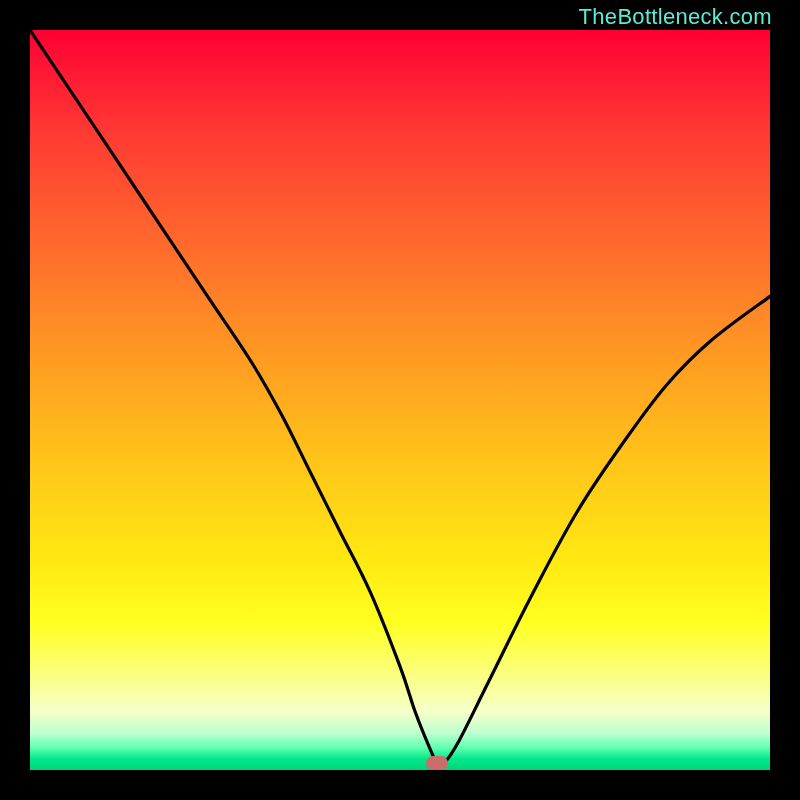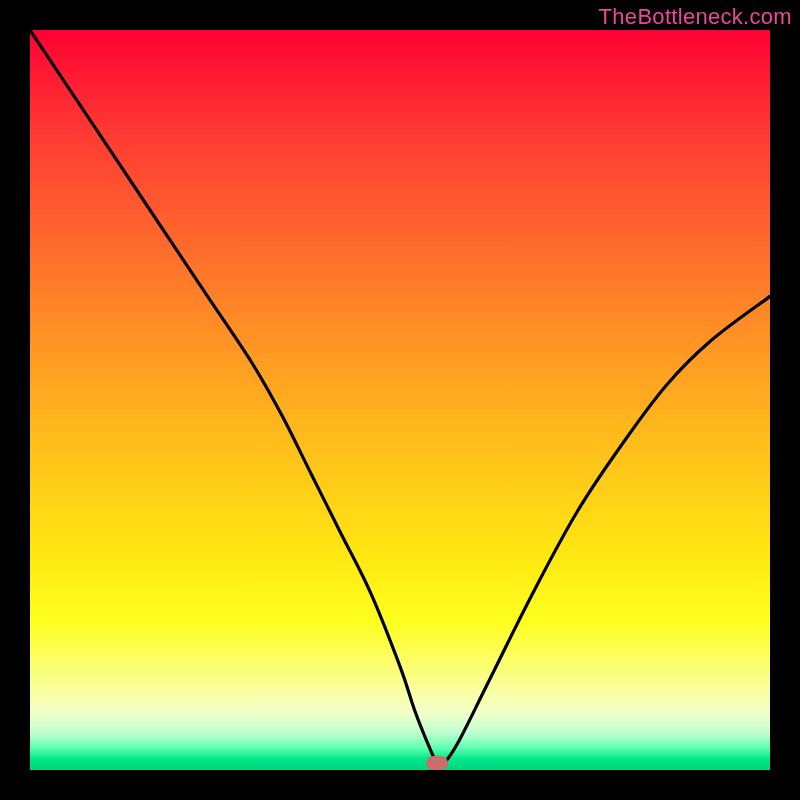--- a/index.html
+++ b/index.html
@@ -13,22 +13,22 @@
   }
   .frame {
     position: relative;
     width: 800px;
     height: 800px;
     background: #000;
   }
   .watermark {
     position: absolute;
     top: 4px;
-    right: 8px;
-    color: #ec4899;
+    right: 28px;
+    color: #5eead4;
     font-size: 22px;
     font-weight: 500;
     letter-spacing: 0.3px;
     z-index: 5;
   }
   .plot-area {
     position: absolute;
     left: 30px;
     top: 30px;
     width: 740px;

